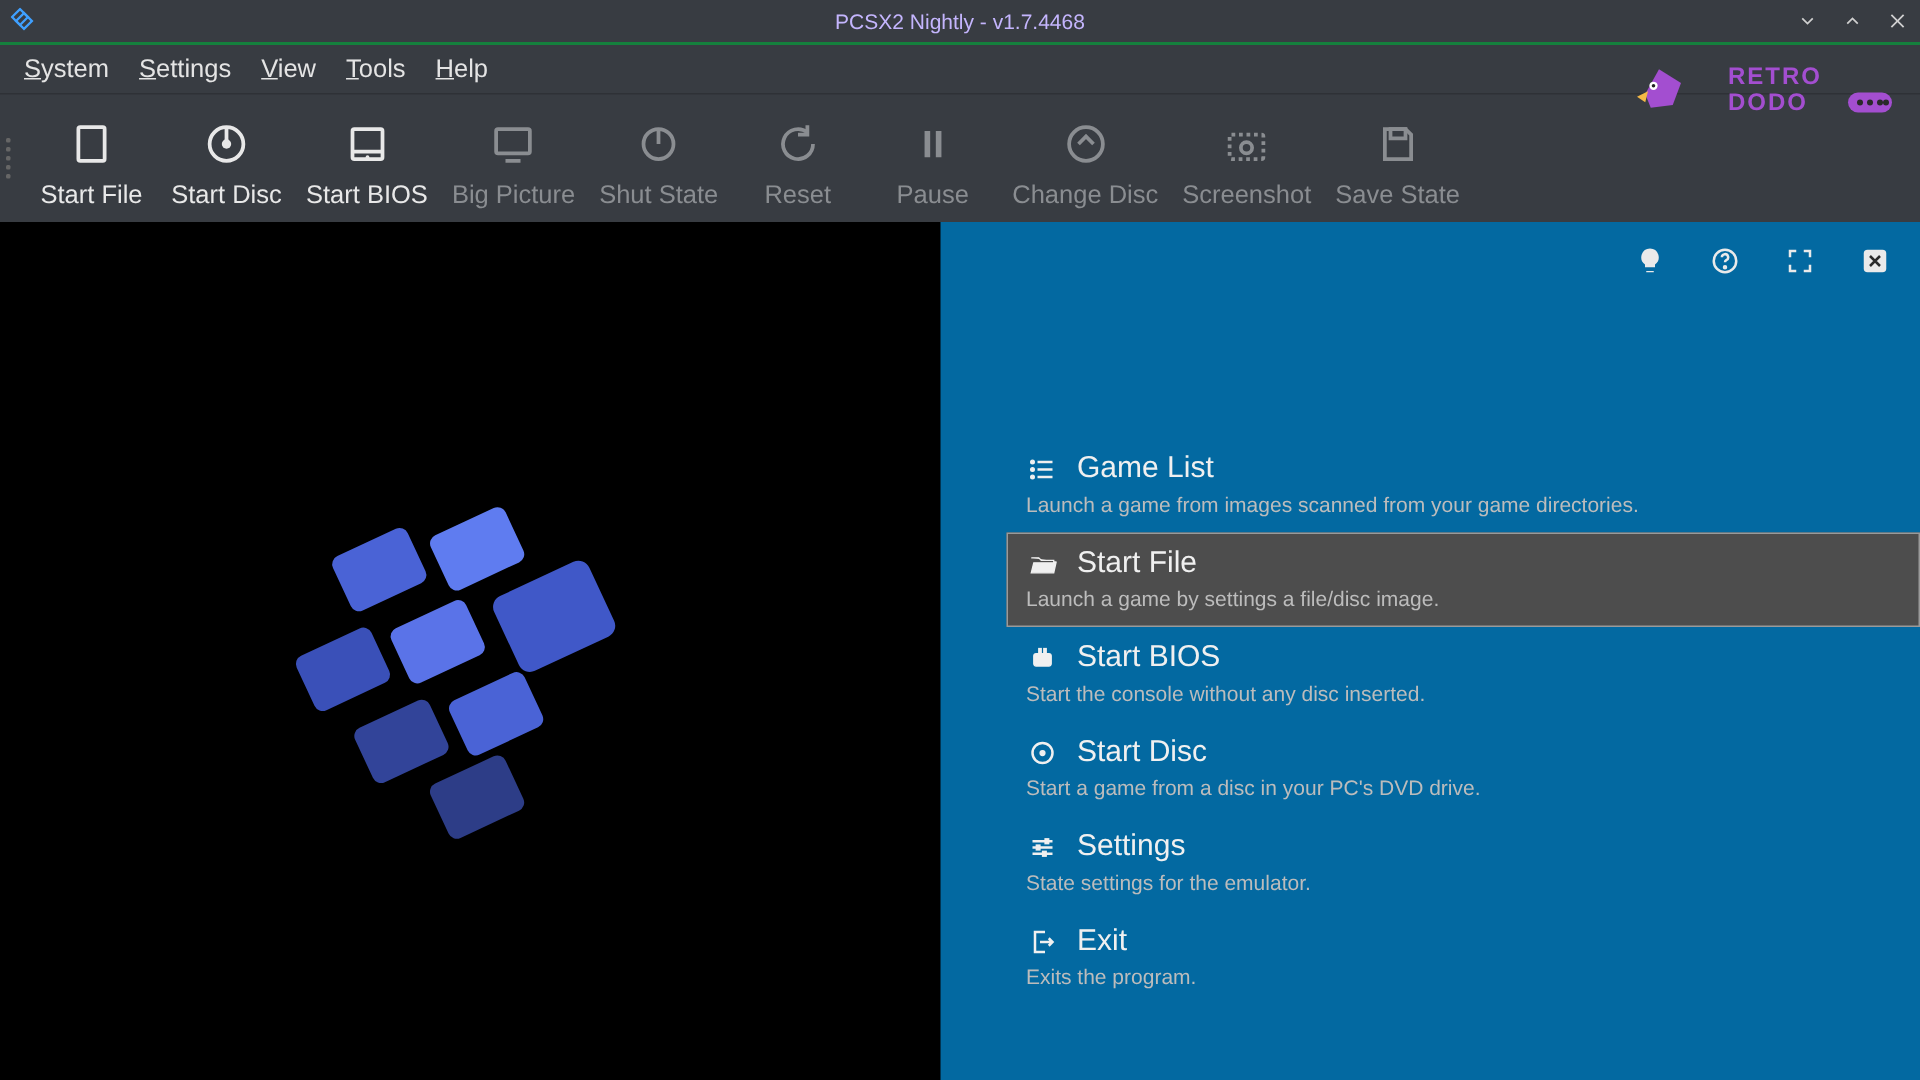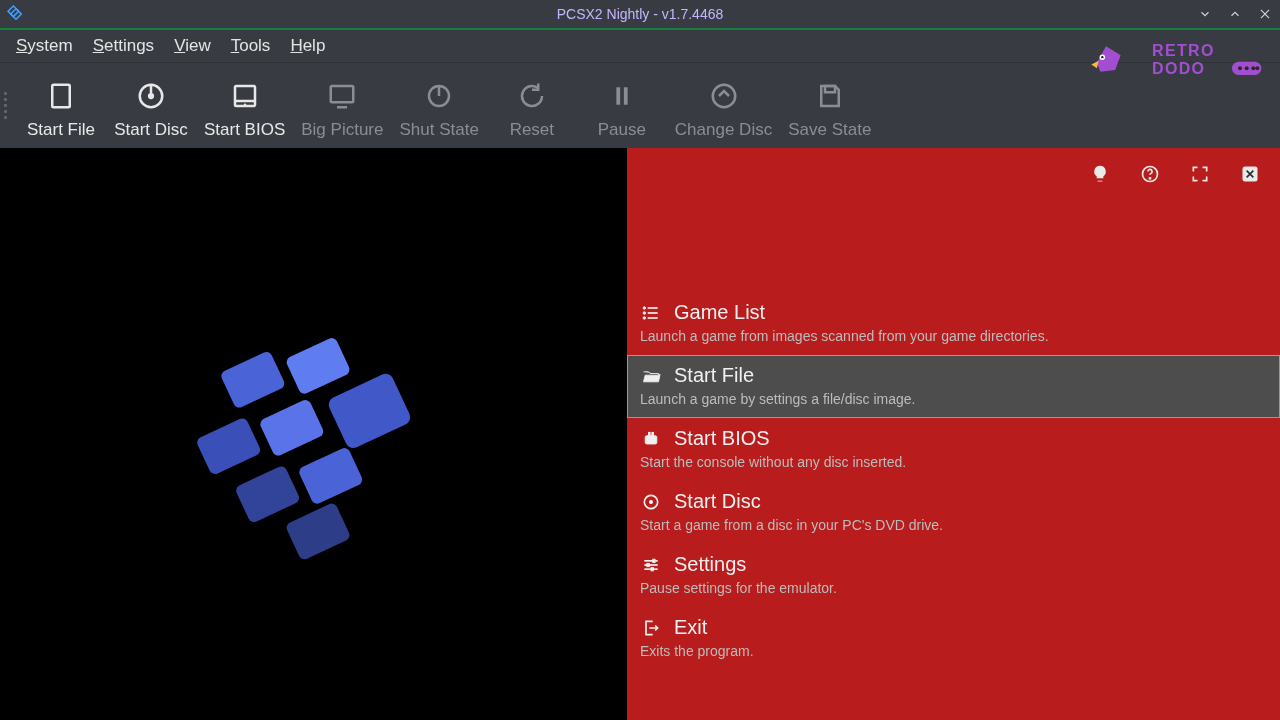--- a/index.html
+++ b/index.html
@@ -15,21 +15,21 @@
 .toolbar { height:86px; background:#383c42; display:flex; align-items:center; padding:0 4px; border-top:1px solid #2e3136; position:relative; }
 .toolbar .handle { width:8px; height:70px; display:flex; flex-direction:column; justify-content:center; gap:3px; margin-right:4px; }
 .toolbar .handle div { width:3px; height:3px; background:#666; border-radius:1px; }
 .toolbar .tbtn { display:flex; flex-direction:column; align-items:center; justify-content:center; padding:4px 8px 0; min-width:90px; cursor:pointer; }
 .toolbar .tbtn .ticon { height:40px; display:flex; align-items:center; justify-content:center; color:#e8e8e8; }
 .toolbar .tbtn.disabled .ticon, .toolbar .tbtn.disabled .tlabel { color:#8a8d91; }
 .toolbar .tbtn .tlabel { font-size:17px; color:#e8e8e8; padding-top:4px; white-space:nowrap; }
 .brand { position:absolute; right:8px; top:-26px; display:flex; align-items:center; gap:24px; z-index:5; }
 .content { display:flex; height:calc(720px - 28px - 34px - 86px); background:#000; }
 .left-pane { width:627px; background:#000; display:flex; align-items:center; justify-content:center; }
-.right-pane { flex:1; background:#b91c1c; display:flex; flex-direction:column; position:relative; }
+.right-pane { flex:1; background:#0369a1; display:flex; flex-direction:column; position:relative;padding-left:44px; }
 .right-top-icons { position:absolute; top:14px; right:18px; display:flex; gap:26px; }
 .right-top-icons .ri { width:24px; height:24px; display:flex; align-items:center; justify-content:center; color:#eaeaea; }
 .menu-list { margin-top:144px; display:flex; flex-direction:column; }
 .mrow { padding:8px 0 10px 12px; border:1px solid transparent; }
 .mrow.selected { background:#4d4d4d; border:1px solid #9a9a9a; }
 .mrow .mhead { display:flex; align-items:center; gap:12px; font-size:20px; color:#f0f0f0; }
 .mrow .micon { width:22px; display:flex; justify-content:center; }
 .mrow .mdesc { font-size:14px; color:#bcbcbc; margin-top:4px; }
 svg { display:block; }
 </style>
@@ -139,20 +139,28 @@
         </div>
         <div class="tlabel">Pause</div>
       </div>
       <div class="tbtn disabled">
         <div class="ticon">
           <svg width="30" height="30" viewBox="0 0 24 24">
             <use href="#i-changedisc"></use>
           </svg>
         </div>
         <div class="tlabel">Change Disc</div>
+      </div>
+      <div class="tbtn disabled">
+        <div class="ticon">
+          <svg width="30" height="30" viewBox="0 0 24 24">
+            <use href="#i-camera"></use>
+          </svg>
+        </div>
+        <div class="tlabel">Screenshot</div>
       </div>
       <div class="tbtn disabled">
         <div class="ticon">
           <svg width="30" height="30" viewBox="0 0 24 24">
             <use href="#i-save"></use>
           </svg>
         </div>
         <div class="tlabel">Save State</div>
       </div>
     </div>
@@ -264,21 +272,21 @@
         </div>
         <div class="mrow">
           <div class="mhead">
             <span class="micon">
               <svg width="20" height="20" viewBox="0 0 24 24" fill="currentColor" stroke="currentColor">
                 <use href="#i-sliders"></use>
               </svg>
             </span>
             <span>Settings</span>
           </div>
-          <div class="mdesc">Pause settings for the emulator.</div>
+          <div class="mdesc">State settings for the emulator.</div>
         </div>
         <div class="mrow">
           <div class="mhead">
             <span class="micon">
               <svg width="20" height="20" viewBox="0 0 24 24" fill="currentColor" stroke="currentColor">
                 <use href="#i-exit"></use>
               </svg>
             </span>
             <span>Exit</span>
           </div>

